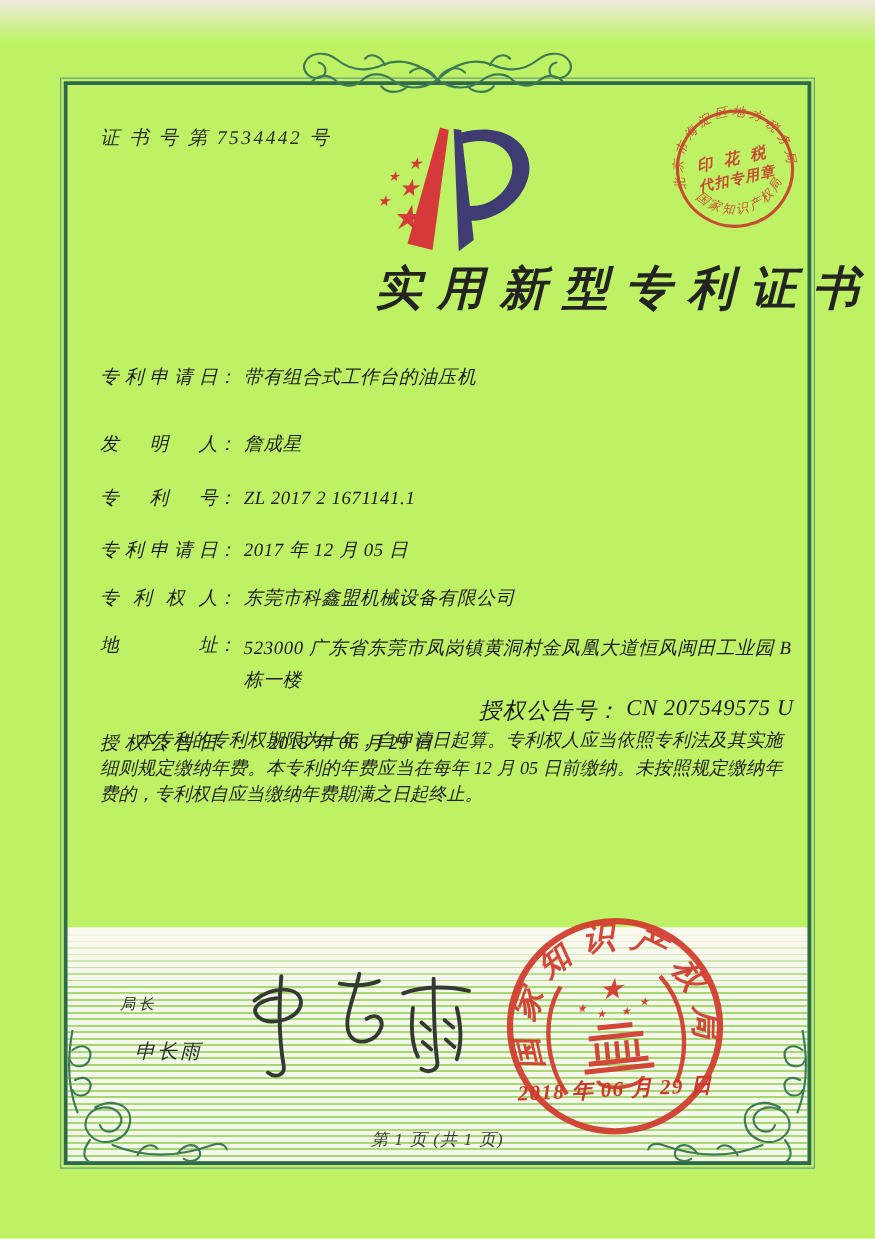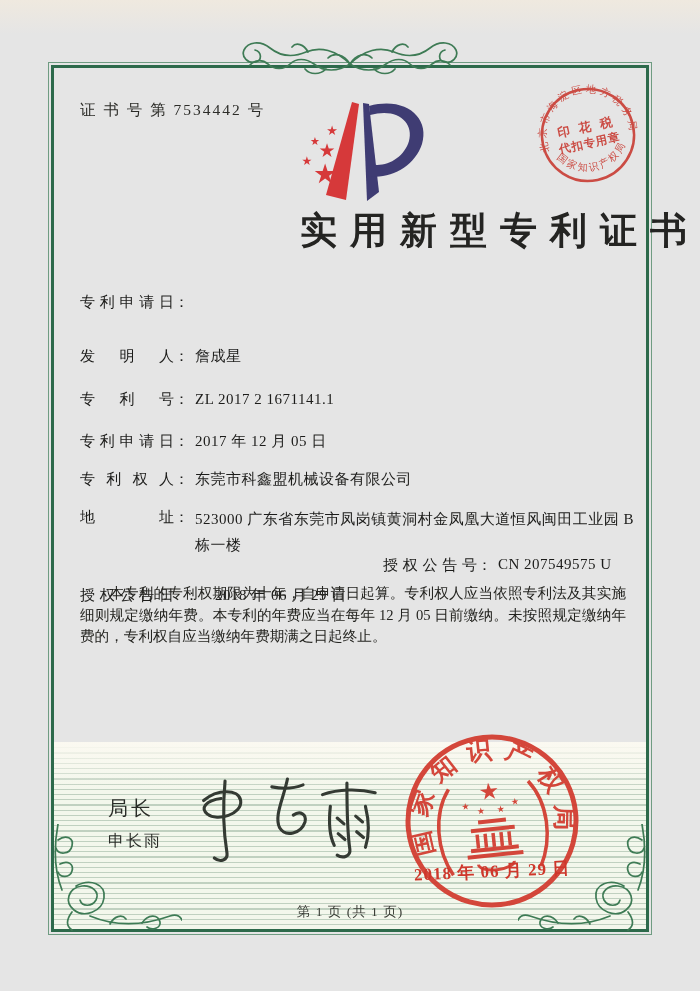--- a/index.html
+++ b/index.html
@@ -1,20 +1,21 @@
 <!DOCTYPE html>
 <html><head>
 <meta charset="utf-8">
 <style>
   html,body{margin:0;padding:0;background:#ffffff;}
   .page{
     position:relative;width:700px;height:991px;margin:0 auto;
-    background:#e5e5e5;overflow:hidden;
+    background:#bef264;overflow:hidden;
     font-family:"Liberation Serif","DejaVu Serif",serif;
     color:#1d1d1b;
+    font-style:italic;
   }
   .page::before{
     content:"";position:absolute;left:0;top:0;right:0;height:34px;
     background:linear-gradient(#efe9df,rgba(251,249,241,0));pointer-events:none;
   }
   
   .frame-outer{
     position:absolute;left:48px;top:62px;right:48px;bottom:56px;
     border:1.5px solid #6f9c82;
   }
@@ -43,29 +44,29 @@
     position:absolute;left:0;top:206px;width:100%;text-align:right;
     font-size:37px;font-weight:600;letter-spacing:13px;color:#242422;
     text-indent:13px;
   }
   
   .frow{position:absolute;left:80px;display:flex;font-size:15px;line-height:22px;color:#1c1c1a;}
   .flabel{display:inline-block;width:94px;text-align:justify;text-align-last:justify;}
   .fcolon{display:inline-block;margin-right:6px;}
   .fvalue{letter-spacing:.5px;}
   .fvalue-wrap{width:448px;letter-spacing:.5px;line-height:26px;}
-  .frow2{position:absolute;left:383px;display:flex;font-size:15px;color:#1c1c1a;}
+  .frow2{position:absolute;left:383px;display:flex;font-size:18px;color:#1c1c1a;}
   
   .body-text{
     position:absolute;left:80px;right:74px;top:583px;
     font-size:14.6px;line-height:21.6px;text-align:justify;color:#242420;
   }
   .body-text p{margin:0;text-indent:2em;}
   
-  .dir-label{position:absolute;left:108px;top:795px;font-size:20px;letter-spacing:3px;font-family:"Liberation Sans","DejaVu Sans",sans-serif;color:#2a2d28;}
+  .dir-label{position:absolute;left:96px;top:795px;font-size:12px;letter-spacing:3px;font-family:"Liberation Sans","DejaVu Sans",sans-serif;color:#2a2d28;}
   .dir-name{position:absolute;left:108px;top:831px;font-size:16px;letter-spacing:2px;font-family:"Liberation Sans","DejaVu Sans",sans-serif;color:#2a2d28;}
   .sig-svg{position:absolute;left:188px;top:770px;}
   
   .tax-stamp{position:absolute;left:513px;top:60px;transform:rotate(-12deg);opacity:.88;}
   .official-seal{position:absolute;left:392px;top:721px;transform:rotate(-6deg);opacity:.93;}
   .seal-date{
     position:absolute;left:414px;top:860px;font-size:17px;font-weight:600;
     color:#ce372b;letter-spacing:1px;transform:rotate(-2.5deg);white-space:nowrap;
   }
   
@@ -150,20 +151,21 @@
     </text>
     <text x="75" y="71" font-size="12.5" font-weight="bold" letter-spacing="3" text-anchor="middle" fill="#c8372e">印 花 税</text>
     <text x="75" y="87" font-size="11.5" font-weight="bold" letter-spacing="1" text-anchor="middle" fill="#c8372e">代扣专用章</text>
   </svg>
 
   <div class="doc-title">实用新型专利证书</div>
 
   <div class="frow" style="top:291px;">
     <span class="flabel">专利申请日</span>
       <span class="fcolon">：</span>
+    <span class="fvalue">带有组合式工作台的油压机</span>
   </div>
   <div class="frow" style="top:345px;">
     <span class="flabel">发明人</span>
       <span class="fcolon">：</span>
     <span class="fvalue">詹成星</span>
   </div>
   <div class="frow" style="top:388px;">
     <span class="flabel">专利号</span>
       <span class="fcolon">：</span>
     <span class="fvalue">ZL 2017 2 1671141.1</span>

